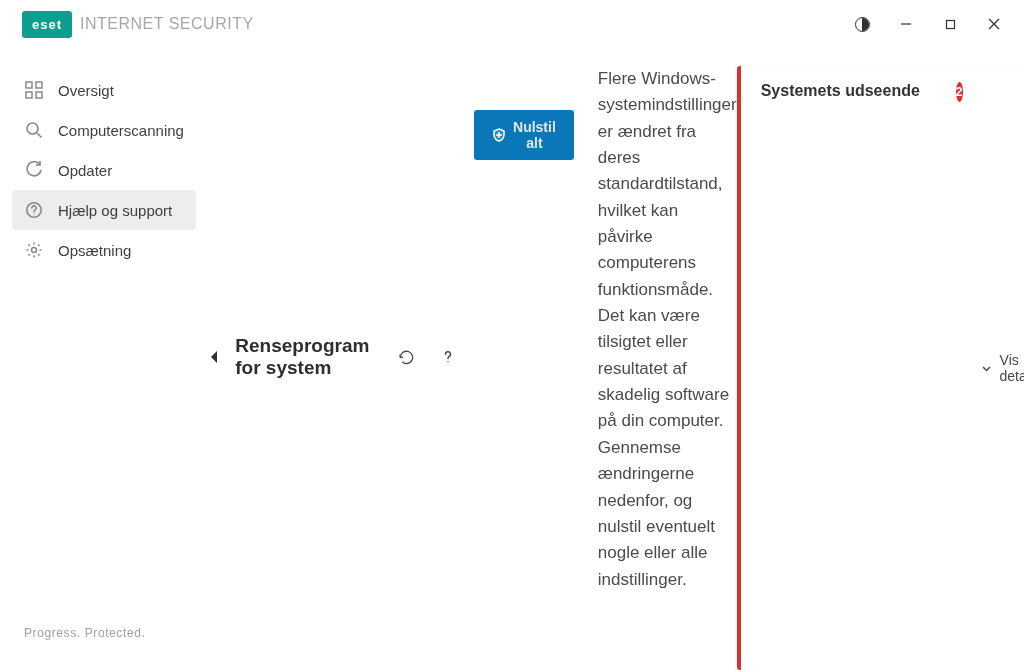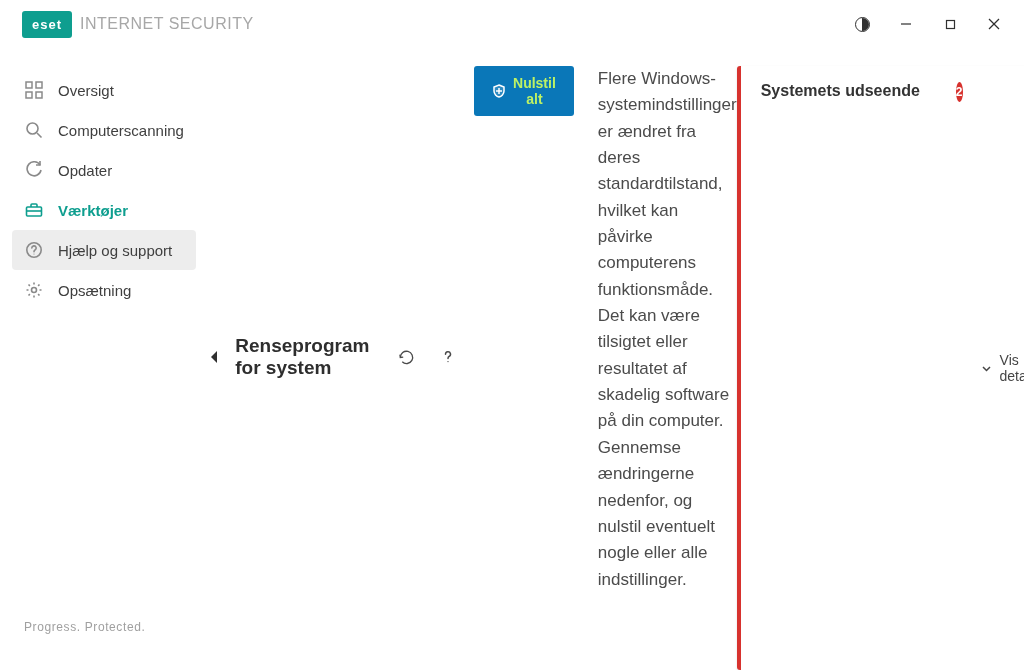--- a/index.html
+++ b/index.html
@@ -10,38 +10,38 @@
     .logo-box { display: flex; align-items: center; gap: 8px; }
     .eset-badge { background: #0e9e8f; color: #fff; font-weight: 700; font-size: 13px; letter-spacing: 1px; padding: 4px 8px; border-radius: 3px; border: 2px solid #0e9e8f; }
     .product-name { color: #a7a7a7; font-size: 16px; font-weight: 400; letter-spacing: 0.5px; }
     .win-controls { margin-left: auto; display: flex; align-items: center; gap: 0; }
     .win-btn { width: 44px; height: 40px; display: flex; align-items: center; justify-content: center; cursor: default; color: #303030; }
     .contrast-icon { width: 15px; height: 15px; border-radius: 50%; border: 1.3px solid #303030; position: relative; overflow: hidden; }
     .contrast-icon::after { content: ''; position: absolute; right: 0; top: 0; bottom: 0; width: 50%; background: #303030; }
 
     
     .layout { flex: 1; display: flex; min-height: 0; }
-    .sidebar { width: 252px; padding: 22px 12px 12px 12px; display: flex; flex-direction: column; }
+    .sidebar { width: 252px; padding: 22px 12px 6px 12px; display: flex; flex-direction: column; }
     .nav-item { display: flex; align-items: center; gap: 14px; padding: 10px 12px; border-radius: 4px; color: #3f3f3f; font-size: 15px; cursor: default; }
     .nav-item.active { color: #0e9e8f; font-weight: 600; }
     .nav-item.hover { background: #ededed; }
     .nav-item .nav-icon { width: 20px; height: 20px; display: flex; align-items: center; justify-content: center; color: #8a8a8a; }
     .nav-item.active .nav-icon { color: #0e9e8f; }
     .footer-tag { margin-top: auto; padding: 0 12px 24px 12px; color: #a0a0a0; font-size: 12px; letter-spacing: 0.6px; }
 
     
     .content { flex: 1; padding: 18px 24px 0 0; display: flex; }
     .content-header { display: flex; align-items: center; gap: 14px; padding-bottom: 22px; }
     .back-arrow { width: 22px; height: 22px; display: flex; align-items: center; justify-content: center; cursor: default; color: #303030; }
     .page-title { font-size: 19px; font-weight: 600; color: #2e2e2e; }
     .header-actions { margin-left: auto; display: flex; gap: 14px; align-items: center; color: #4a4a4a; }
     .icon-btn { width: 28px; height: 28px; display: flex; align-items: center; justify-content: center; cursor: default; }
 
     .intro-row { display: flex; gap: 24px; align-items: flex-start; padding: 0 0 24px 12px; }
-    .btn { background: #0a77b8; color: #bef264; border: none; border-radius: 3px; padding: 9px 18px; font-size: 14px; font-weight: 600; cursor: default; display: inline-flex; align-items: center; gap: 7px; }
+    .btn { background: #0a77b8; color: #e5e5e5; border: none; border-radius: 3px; padding: 9px 18px; font-size: 14px; font-weight: 600; cursor: default; display: inline-flex; align-items: center; gap: 7px; margin-top: 44px; }
     .btn .shield-icon { display: inline-flex; }
     .intro-text { color: #4b4b4b; font-size: 17px; line-height: 1.55; flex: 1; }
 
     
     .card { background: #fff; border-radius: 3px; box-shadow: 0 1px 3px rgba(0,0,0,0.08), 0 1px 2px rgba(0,0,0,0.05); border-left: 4px solid #d7322e; padding: 16px 20px; display: flex; gap: 18px; margin-left: 0; }
     .card-title { font-size: 16px; font-weight: 600; color: #333; flex: 0 0 auto; }
     .card-spacer { flex: 1; }
     .badge { background: #d7322e; color: #fff; width: 20px; height: 20px; border-radius: 50%; font-size: 12px; font-weight: 600; display: flex; align-items: center; justify-content: center; }
     .details-toggle { display: flex; align-items: center; gap: 8px; color: #454545; font-size: 14px; cursor: default; }
     .chev { width: 12px; height: 12px; display: inline-flex; align-items: center; justify-content: center; }
@@ -106,30 +106,20 @@
     <div class="nav-item">
       <span class="nav-icon">
         <svg width="18" height="18" viewBox="0 0 18 18" fill="none" stroke="currentColor" stroke-width="1.6">
             <path d="M15 4 A7 7 0 1 0 16 9"></path>
             <polyline points="15,0 15,4 11,4"></polyline>
           </svg>
       </span>
       <span>Opdater</span>
     </div>
 
-    <div class="nav-item active">
-      <span class="nav-icon">
-        <svg width="18" height="18" viewBox="0 0 18 18" fill="none" stroke="currentColor" stroke-width="1.6">
-            <rect x="1.5" y="6" width="15" height="9" rx="1"></rect>
-            <path d="M6 6 V4 a1 1 0 0 1 1 -1 h4 a1 1 0 0 1 1 1 V6"></path>
-            <line x1="1.5" y1="10" x2="16.5" y2="10"></line>
-          </svg>
-      </span>
-      <span>Værktøjer</span>
-    </div>
 
     <div class="nav-item hover">
       <span class="nav-icon">
         <svg width="18" height="18" viewBox="0 0 18 18" fill="none" stroke="currentColor" stroke-width="1.6">
             <circle cx="9" cy="9" r="7.2"></circle>
             <path d="M6.8 7 a2.2 2.2 0 1 1 3.2 2 c-0.8 0.4 -1 1 -1 1.8" stroke-linecap="round"></path>
             <circle cx="9" cy="13" r="0.6" fill="currentColor" stroke="none"></circle>
           </svg>
       </span>
       <span>Hjælp og support</span>

